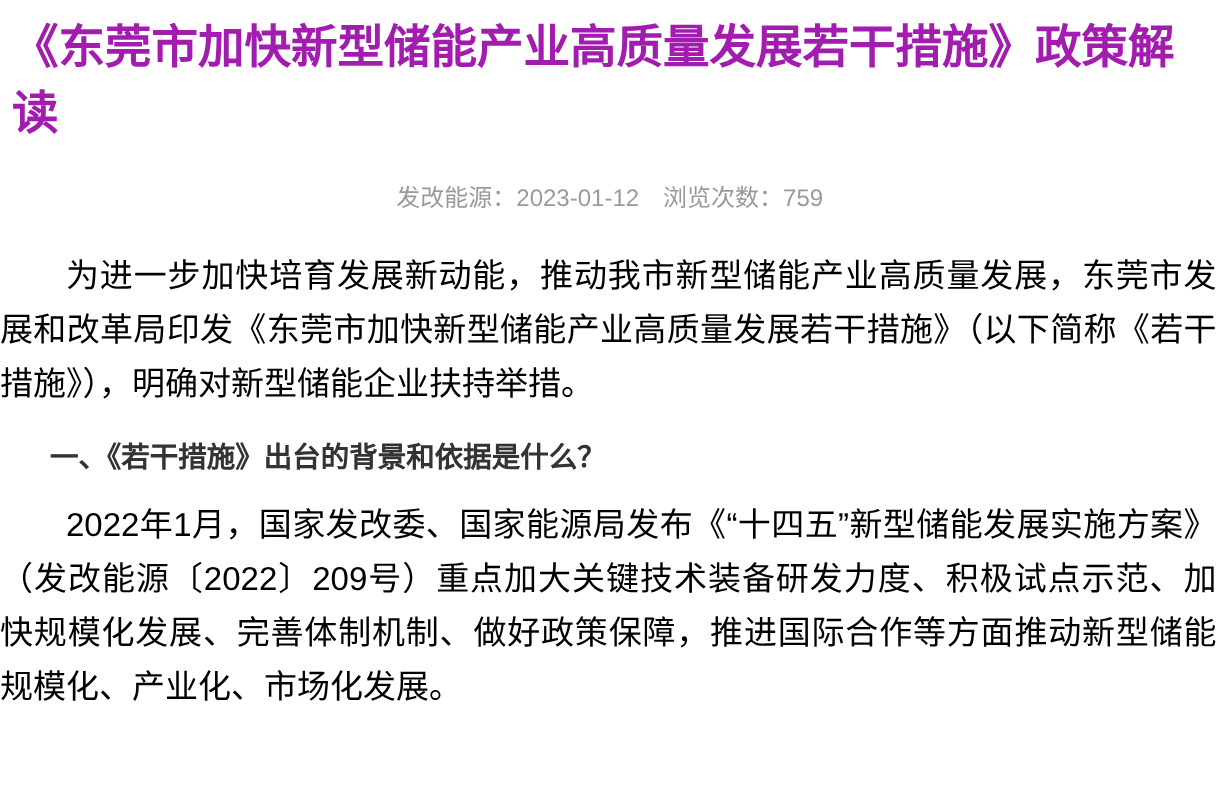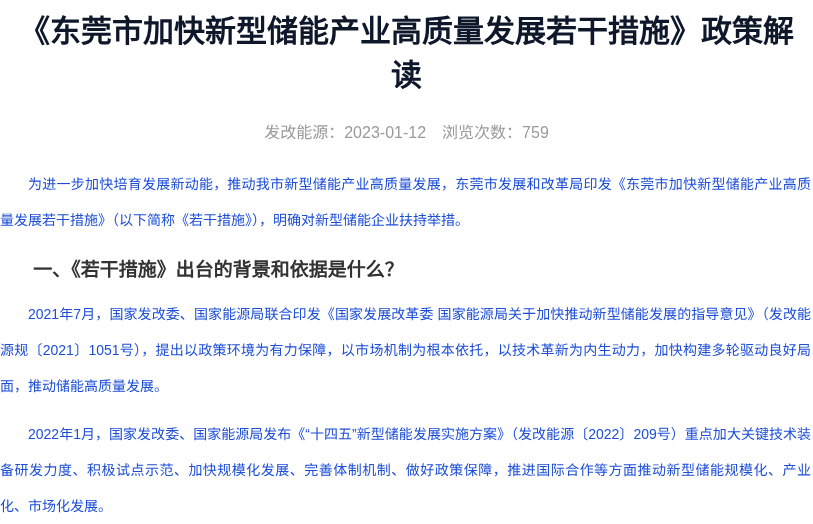--- a/index.html
+++ b/index.html
@@ -16,40 +16,40 @@
   }
   main[data-name="article-container"] {
     width: 813px;
   }
   h1[data-name="page-title"] {
     margin: 10px 0 0 0;
     padding: 0 8px;
     font-size: 31px;
     line-height: 44px;
     font-weight: bold;
-    color: #0f172a;
-    text-align: center;
+    color: #a21caf;
+    text-align: left;
   }
   .meta {
     margin-top: 24px;
     text-align: center;
     font-size: 16px;
     line-height: 22px;
     color: #9a9a9a;
     white-space: nowrap;
   }
   .meta .views-group {
     margin-left: 16px;
   }
   p.body-para {
     margin: 12px 0 0 0;
     padding: 0 2px 0 0;
-    font-size: 14px;
+    font-size: 22px;
     line-height: 36px;
-    color: #1d4ed8;
+    color: #000000;
     text-indent: 2em;
     text-align: justify;
   }
   p.body-para.intro {
     margin-top: 22px;
   }
   h2.q-heading {
     margin: 18px 4px 0 0;
     padding: 0;
     font-size: 19px;
@@ -67,17 +67,16 @@
   <h1 data-name="page-title">《东莞市加快新型储能产业高质量发展若干措施》政策解读</h1>
 
   <div class="meta" data-name="article-meta">
     <span data-name="publish-date-label">发改能源：</span><span data-name="publish-date-value">2023-01-12</span><span class="views-group" data-name="views-group"><span data-name="views-label">浏览次数：</span><span data-name="views-value">759</span></span>
   </div>
 
   <p class="body-para intro" data-name="intro-paragraph">为进一步加快培育发展新动能，推动我市新型储能产业高质量发展，东莞市发展和改革局印发《东莞市加快新型储能产业高质量发展若干措施》（以下简称《若干措施》），明确对新型储能企业扶持举措。</p>
 
   <h2 class="q-heading" data-name="section-heading">一、《若干措施》出台的背景和依据是什么？</h2>
 
-  <p class="body-para" data-name="section-paragraph-1">2021年7月，国家发改委、国家能源局联合印发《国家发展改革委 国家能源局关于加快推动新型储能发展的指导意见》（发改能源规〔2021〕1051号），提出以政策环境为有力保障，以市场机制为根本依托，以技术革新为内生动力，加快构建多轮驱动良好局面，推动储能高质量发展。</p>
 
   <p class="body-para" data-name="section-paragraph-2">2022年1月，国家发改委、国家能源局发布《“十四五”新型储能发展实施方案》（发改能源〔2022〕209号）重点加大关键技术装备研发力度、积极试点示范、加快规模化发展、完善体制机制、做好政策保障，推进国际合作等方面推动新型储能规模化、产业化、市场化发展。</p>
 
 </main>
 
 </body></html>

